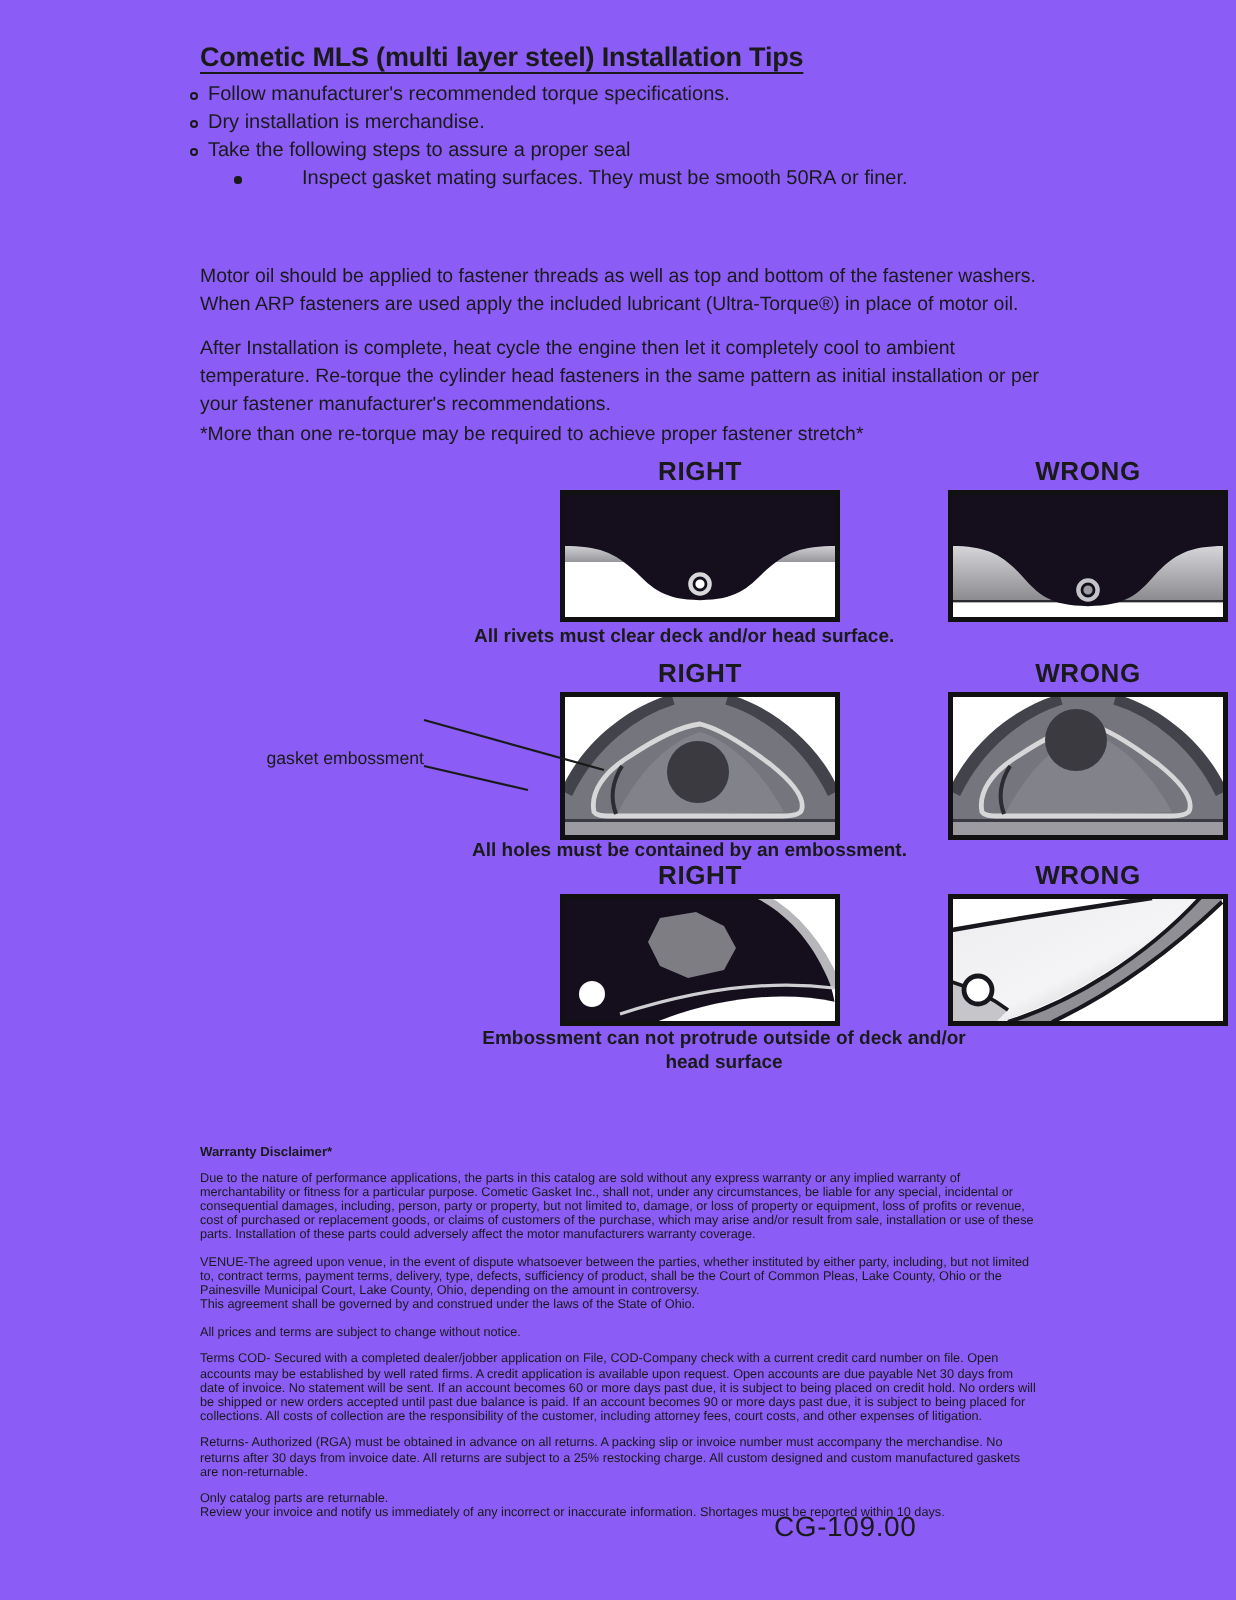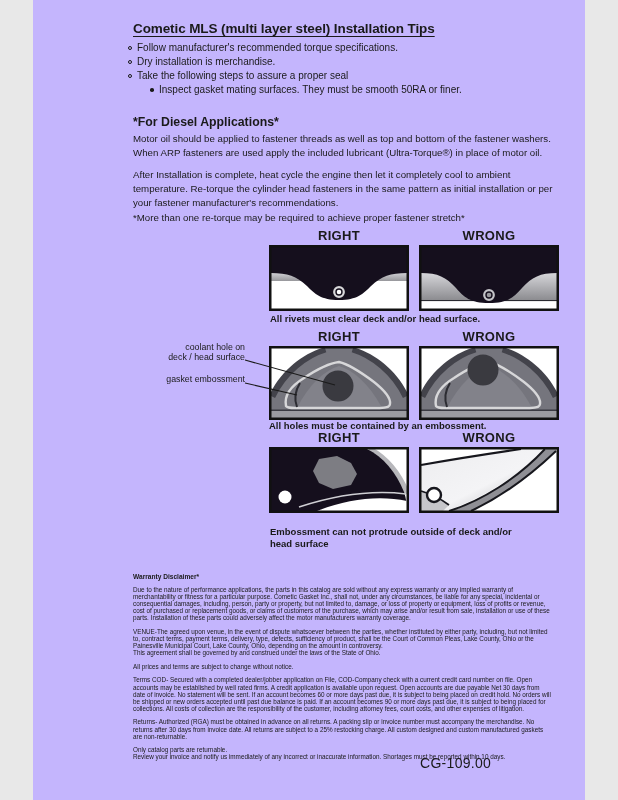--- a/index.html
+++ b/index.html
@@ -1,46 +1,46 @@
 <!DOCTYPE html>
 <html><head>
 <meta charset="utf-8">
 <style>
   * { margin:0; padding:0; box-sizing:border-box; }
   html,body { background:#e8e8e8; }
   body { font-family:"Liberation Sans", sans-serif; color:#1a1a1a; }
   .page {
-    position:relative; width:552px; height:800px; margin:0 auto;
-    background:#c4b5fd; overflow:hidden;
+    position:relative; width:618px; height:800px; margin:0 auto;
+    background:#8b5cf6; overflow:hidden;
   }
   .page-title {
     position:absolute; left:100px; top:21px;
     font-size:13.5px; font-weight:bold; letter-spacing:-0.1px;
     text-decoration:underline; text-underline-offset:3px;
   }
   .bullets { position:absolute; left:95px; top:41px; width:440px; }
   .b-row { display:flex; align-items:flex-start; line-height:14px; font-size:10px; }
   .b-row .mk { width:9px; flex:0 0 9px; padding-top:4.5px; }
   .ring { display:block; width:4px; height:4px; border:1px solid #1a1a1a; border-radius:50%; }
   .dot  { display:block; width:3.6px; height:3.6px; background:#1a1a1a; border-radius:50%; margin-top:0.5px; }
-  .b-sub { margin-left:22px; }
+  .b-sub { margin-left:22px;gap:25px; }
   .diesel-heading { position:absolute; left:100px; top:115px; font-size:12.3px; font-weight:bold; }
   .body-p { position:absolute; left:100px; width:432px; font-size:9.7px; line-height:13.8px; }
   .p1 { top:132px; } .p2 { top:168px; } .p3 { top:211px; }
 
   .drow { position:absolute; left:236px; display:flex; gap:10px; }
   .drow1 { top:228px; } .drow2 { top:329px; } .drow3 { top:430px; }
-  .dcol { width:140px; }
+  .dcol { width:140px;margin-left:44px; }
   .dlabel { text-align:center; font-size:13px; font-weight:bold; letter-spacing:0.3px; margin-bottom:2px; }
   .dcol svg { display:block; }
 
-  .caption { position:absolute; font-size:9.5px; font-weight:bold; line-height:11.5px; }
+  .caption { position:absolute; font-size:9.5px; font-weight:bold; line-height:11.5px;text-align:center; }
   .cap1 { left:237px; top:313px; }
   .cap2 { left:236px; top:420px; width:285px; text-align:left; }
-  .cap3 { left:237px; top:526px; width:250px; }
+  .cap3 { left:237px; top:514px; width:250px; }
 
   .anno { position:absolute; font-size:8.8px; line-height:10px; text-align:right; width:100px; white-space:pre-line; }
   .anno1 { left:112px; top:342px; }
   .anno2 { left:112px; top:374px; }
   .leaders { position:absolute; left:210px; top:352px; pointer-events:none; }
 
   .disclaimer { position:absolute; left:100px; top:573px; width:420px; }
   .disclaimer .dhead { font-size:6.6px; font-weight:bold; margin-bottom:6px; }
   .disclaimer p { font-size:6.35px; line-height:7.1px; margin-bottom:6.5px; white-space:pre-line; }
 
@@ -73,21 +73,20 @@
       <span>Take the following steps to assure a proper seal</span>
     </div>
     <div class="b-row b-sub">
       <span class="mk">
           <i class="dot"></i>
         </span>
       <span>Inspect gasket mating surfaces.  They must be smooth 50RA or finer.</span>
     </div>
   </div>
 
-  <h2 class="diesel-heading">*For Diesel Applications*</h2>
   <p class="body-p p2">After Installation is complete, heat cycle the engine then let it completely cool to ambient temperature. Re-torque the cylinder head fasteners in the same pattern as initial installation or per your fastener manufacturer's recommendations.</p>
   <p class="body-p p1">Motor oil should be applied to fastener threads as well as top and bottom of the fastener washers. When ARP fasteners are used apply the included lubricant (Ultra-Torque®) in place of motor oil.</p>
   <p class="body-p p3">*More than one re-torque may be required to achieve proper fastener stretch*</p>
 
   <div class="drow drow1">
     <div class="dcol">
       <div class="dlabel">RIGHT</div>
       <svg width="140" height="66" viewBox="0 0 140 66">
         <defs>
           <linearGradient id="g1a" x1="0" y1="0" x2="0" y2="1">
@@ -118,22 +117,20 @@
         <rect x="2" y="56.3" width="136" height="7.7" fill="#fff"></rect>
         <path d="M2,2 H138 V28 C121,28 113,32 103,43 C95,52 89,58 70,58 C51,58 45,52 37,43 C27,32 19,28 2,28 Z" fill="#150f1d"></path>
         <circle cx="70" cy="50" r="7" fill="#c4c4c8" stroke="#150f1d" stroke-width="2.2"></circle>
         <circle cx="70" cy="50" r="3" fill="#9b9b9f" stroke="#150f1d" stroke-width="1.4"></circle>
         <rect x="1.25" y="1.25" width="137.5" height="63.5" fill="none" stroke="#111" stroke-width="2.5"></rect>
       </svg>
     </div>
   </div>
   <div class="caption cap1">All rivets must clear deck and/or head surface.</div>
 
-  <div class="anno anno1">coolant hole on
-deck / head surface</div>
   <div class="anno anno2">gasket embossment</div>
 
   <div class="drow drow2">
     <div class="dcol">
       <div class="dlabel">RIGHT</div>
       <svg width="140" height="74" viewBox="0 0 140 74">
         <rect x="2" y="2" width="136" height="70" fill="#75757d"></rect>
         <path d="M56,2 C36,8 14,25 2,50" stroke="#43434b" stroke-width="9" fill="none"></path>
         <path d="M84,2 C104,8 126,25 138,50" stroke="#43434b" stroke-width="9" fill="none"></path>
         <path d="M2,2 L53,2 C34,8 13,24 2,46 Z" fill="#fff"></path>

